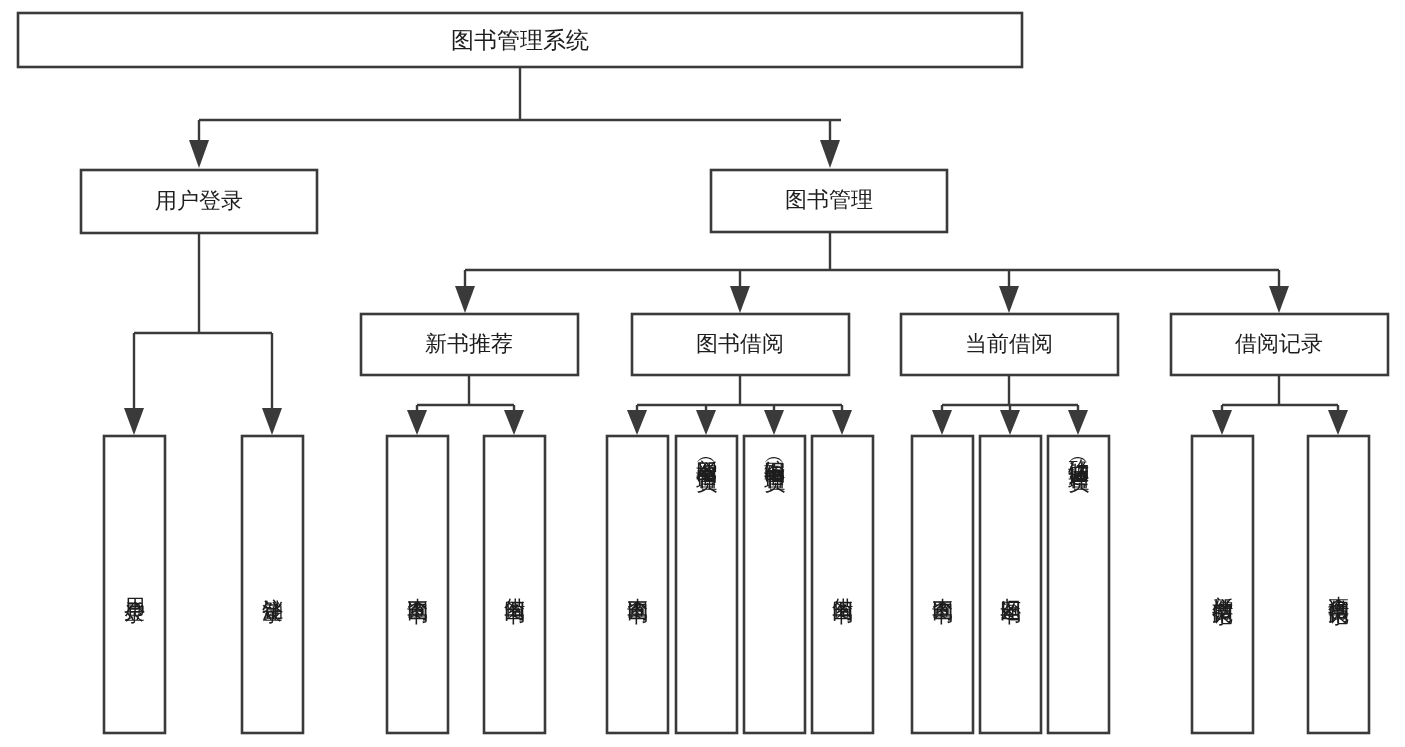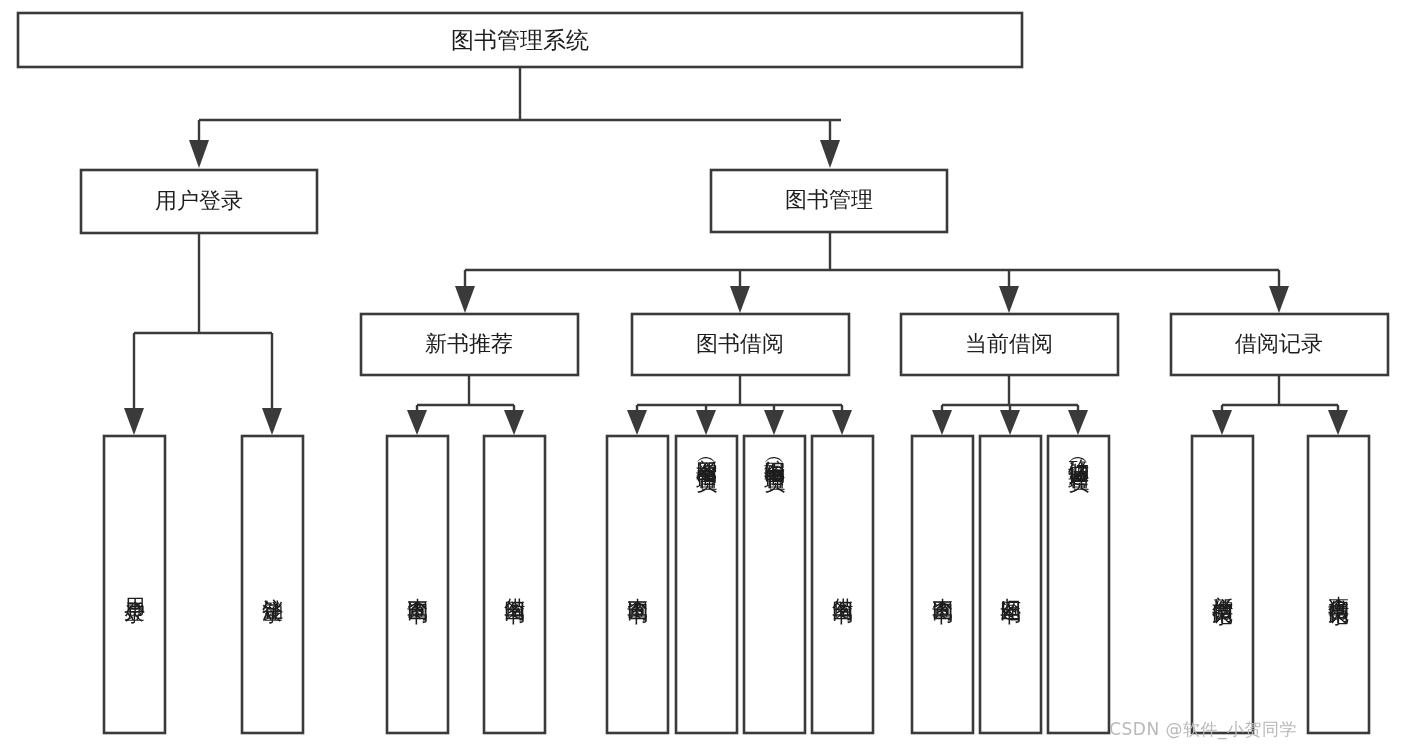--- a/index.html
+++ b/index.html
@@ -261,15 +261,14 @@
     <span class="leaf-label" style="padding-top:6px;">确认归还（管理员）</span>
   </div>
 
   <div class="leaf-label-wrap" style="left:1192px; top:436px; width:61px; height:297px;">
     <span class="leaf-label">新增借阅记录</span>
   </div>
   <div class="leaf-label-wrap" style="left:1308px; top:436px; width:61px; height:297px;">
     <span class="leaf-label">查询借阅记录</span>
   </div>
 
-  <div class="watermark">CSDN @软件_小贺同学</div>
 
 </div>
 
 </body></html>

